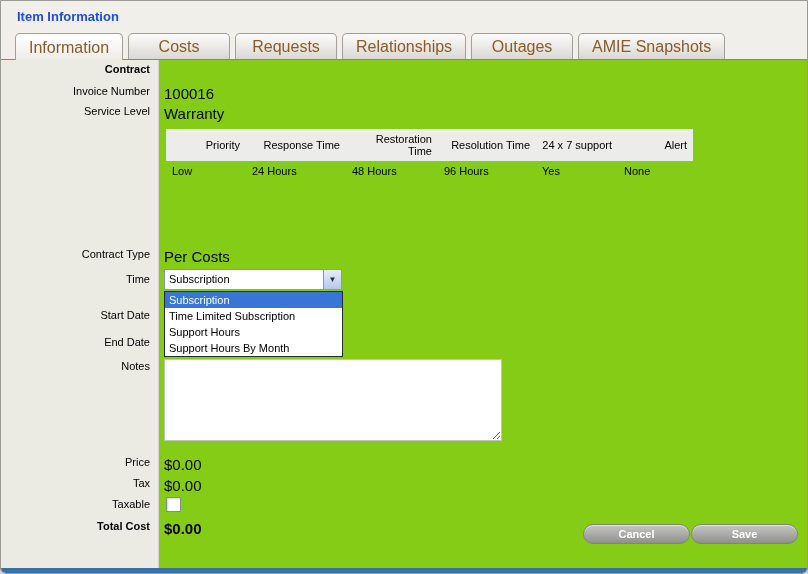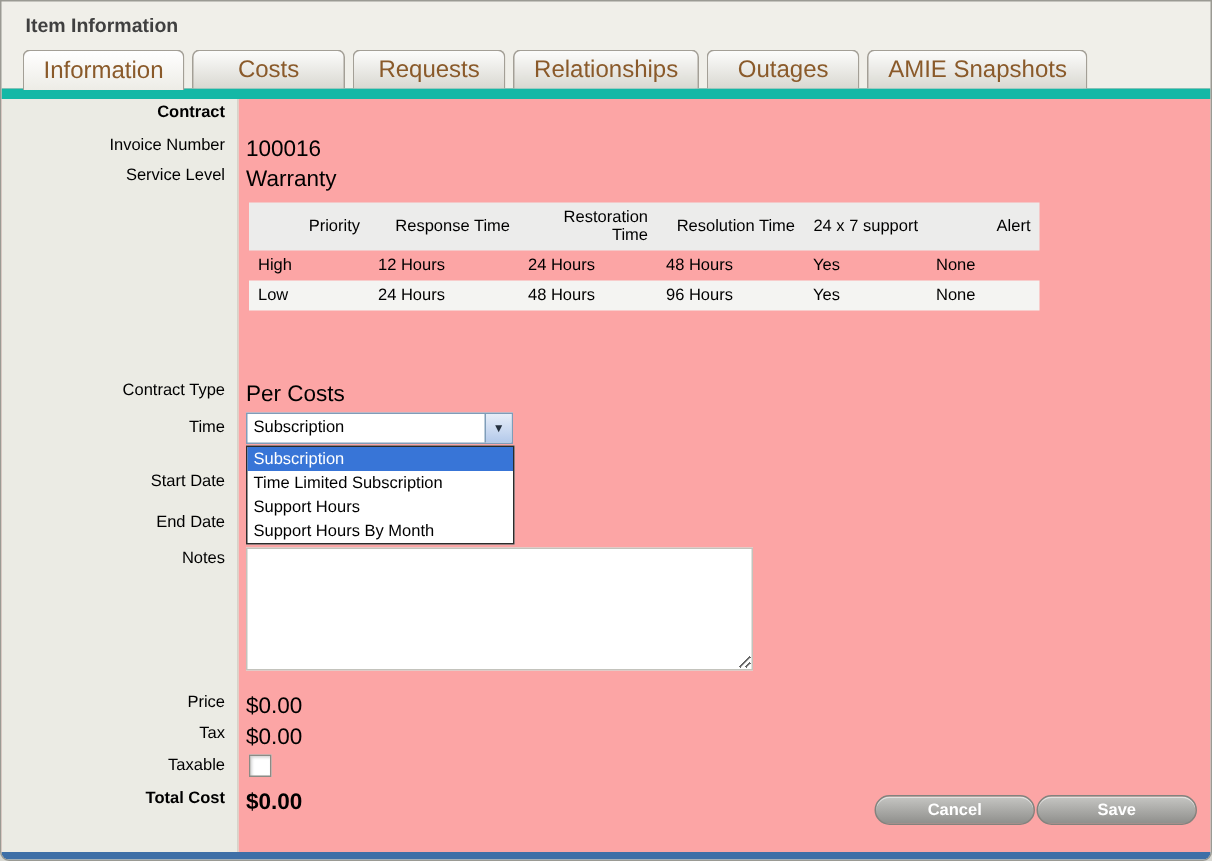--- a/index.html
+++ b/index.html
@@ -1,23 +1,23 @@
 <!DOCTYPE html>
 <html style="--tab-text: #8a5a2a; --selection: #3875d7; --strip: #3e6fa7;"><head>
 <meta charset="utf-8">
 <style>
   html,body{margin:0;padding:0;}
   body{font-family:"Liberation Sans","DejaVu Sans",sans-serif;background:#d8d8d2;}
   .window{position:relative;width:806px;height:572px;background:#f0efe9;border:1px solid #9a9a93;border-radius:0 0 6px 6px;overflow:hidden;}
   .titlebar{height:30px;}
-  .title{display:inline-block;margin:8px 0 0 16px;font-size:13px;font-weight:bold;color:#404040;}
+  .title{display:inline-block;margin:8px 0 0 16px;font-size:13px;font-weight:bold;color:#1d4ed8;}
   .tabbar{position:absolute;top:33px;left:14px;right:4px;height:25px;display:flex;gap:5px;align-items:flex-end;z-index:3;}
   .tab{min-width:74px;padding:4px 13px 3px;text-align:center;font-size:16px;font-weight:normal;color:var(--tab-text,#8a5a2a);background:linear-gradient(#fcfcfb,#d9d8d1);border:1px solid #a39f96;border-bottom:none;border-radius:5px 5px 0 0;cursor:pointer;white-space:nowrap;}
   .tab.active{background:linear-gradient(#ffffff,#edece6);padding-top:5px;margin-bottom:-1px;}
-  .content{position:absolute;left:0;right:0;top:58px;bottom:5px;background:#fca5a5;border-top:7px solid #14b8a6;}
+  .content{position:absolute;left:0;right:0;top:58px;bottom:5px;background:#84cc16;border-top:1px solid #14b8a6;}
   .label-col{position:absolute;left:0;top:0;bottom:0;width:157px;background:#ebebe4;border-right:1px solid #d6d4ca;}
   .flabel{position:absolute;left:0;width:149px;text-align:right;font-size:11px;color:#000;}
   .bold{font-weight:bold;}
   .fvalue{position:absolute;left:163px;font-size:15px;color:#000;white-space:nowrap;}
   table.sla{position:absolute;left:165px;top:69px;border-collapse:collapse;font-size:11px;table-layout:fixed;}
   table.sla th{background:#ececeb;font-weight:normal;text-align:right;padding:4px 6px;color:#000;}
   table.sla td{padding:4px 6px;color:#000;}
   table.sla tbody tr:nth-child(even) td{background:#f4f4f2;}
   .select{position:absolute;left:163px;top:209px;width:178px;height:21px;background:#fff;border:1px solid #7f9db9;display:flex;cursor:pointer;box-sizing:border-box;}
   .select-text{flex:1;font-size:11px;line-height:19px;padding-left:4px;overflow:hidden;}
@@ -74,28 +74,20 @@
             <th>Priority</th>
             <th>Response Time</th>
             <th>Restoration Time</th>
             <th>Resolution Time</th>
             <th>24 x 7 support</th>
             <th>Alert</th>
           </tr>
       </thead>
       <tbody>
           <tr>
-            <td>High</td>
-            <td>12 Hours</td>
-            <td>24 Hours</td>
-            <td>48 Hours</td>
-            <td>Yes</td>
-            <td>None</td>
-          </tr>
-          <tr>
             <td>Low</td>
             <td>24 Hours</td>
             <td>48 Hours</td>
             <td>96 Hours</td>
             <td>Yes</td>
             <td>None</td>
           </tr>
         </tbody>
     </table>
 

